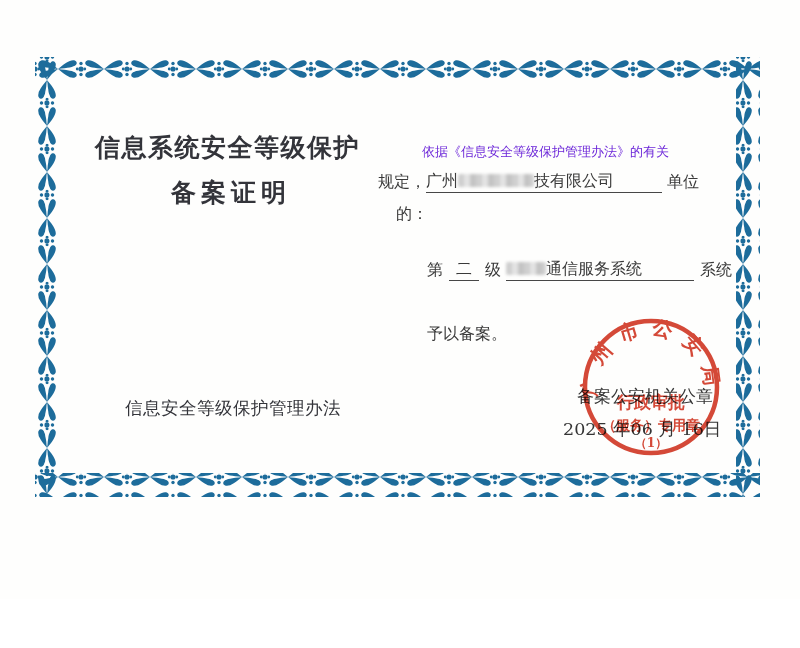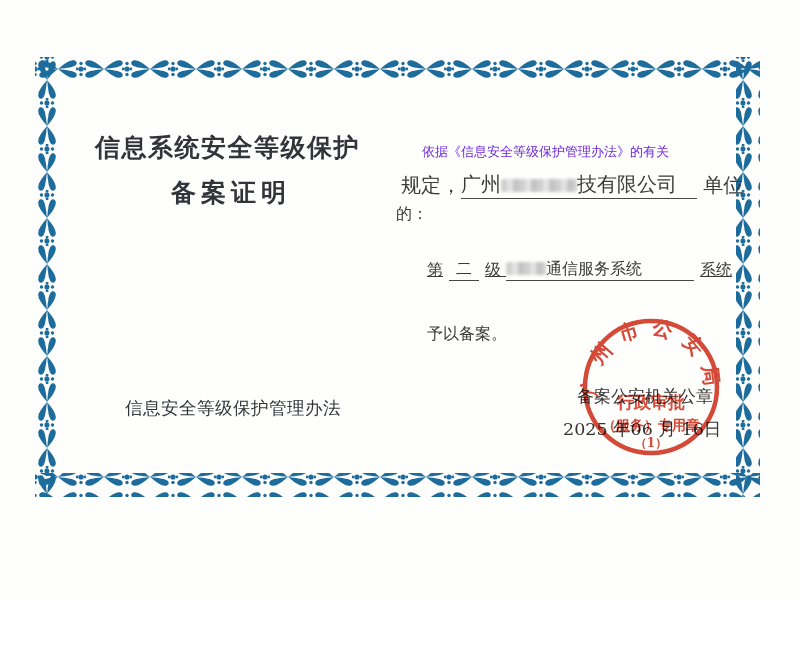--- a/index.html
+++ b/index.html
@@ -15,23 +15,23 @@
 
   
   .border-frame{position:absolute;left:35px;top:57px;}
 
   
   .title1{left:95px;top:131px;font-size:25px;font-weight:600;letter-spacing:1.5px;color:#33343a;}
   .title2{left:171px;top:176px;font-size:25px;font-weight:700;letter-spacing:5px;color:#33343a;}
 
   
   .stmt1{left:422px;top:143px;font-size:13px;color:#6d28d9;}
-  .stmt2{left:401px;top:172px;font-size:20px;color:#3a3a3a;}
+  .stmt2{left:378px;top:172px;font-size:16px;color:#3a3a3a;}
   .stmt3{left:396px;top:204px;font-size:16px;color:#3a3a3a;}
-  .stmt4{left:427px;top:260px;font-size:16px;color:#3a3a3a;text-decoration:underline;}
+  .stmt4{left:427px;top:260px;font-size:16px;color:#3a3a3a;}
   .stmt5{left:427px;top:324px;font-size:16px;color:#3a3a3a;}
 
   .uline{
     display:inline-block;
     border-bottom:1.6px solid #474747;
     padding-bottom:2px;
     vertical-align:bottom;
     line-height:1.15;
   }
   .u-company{width:236px;}

